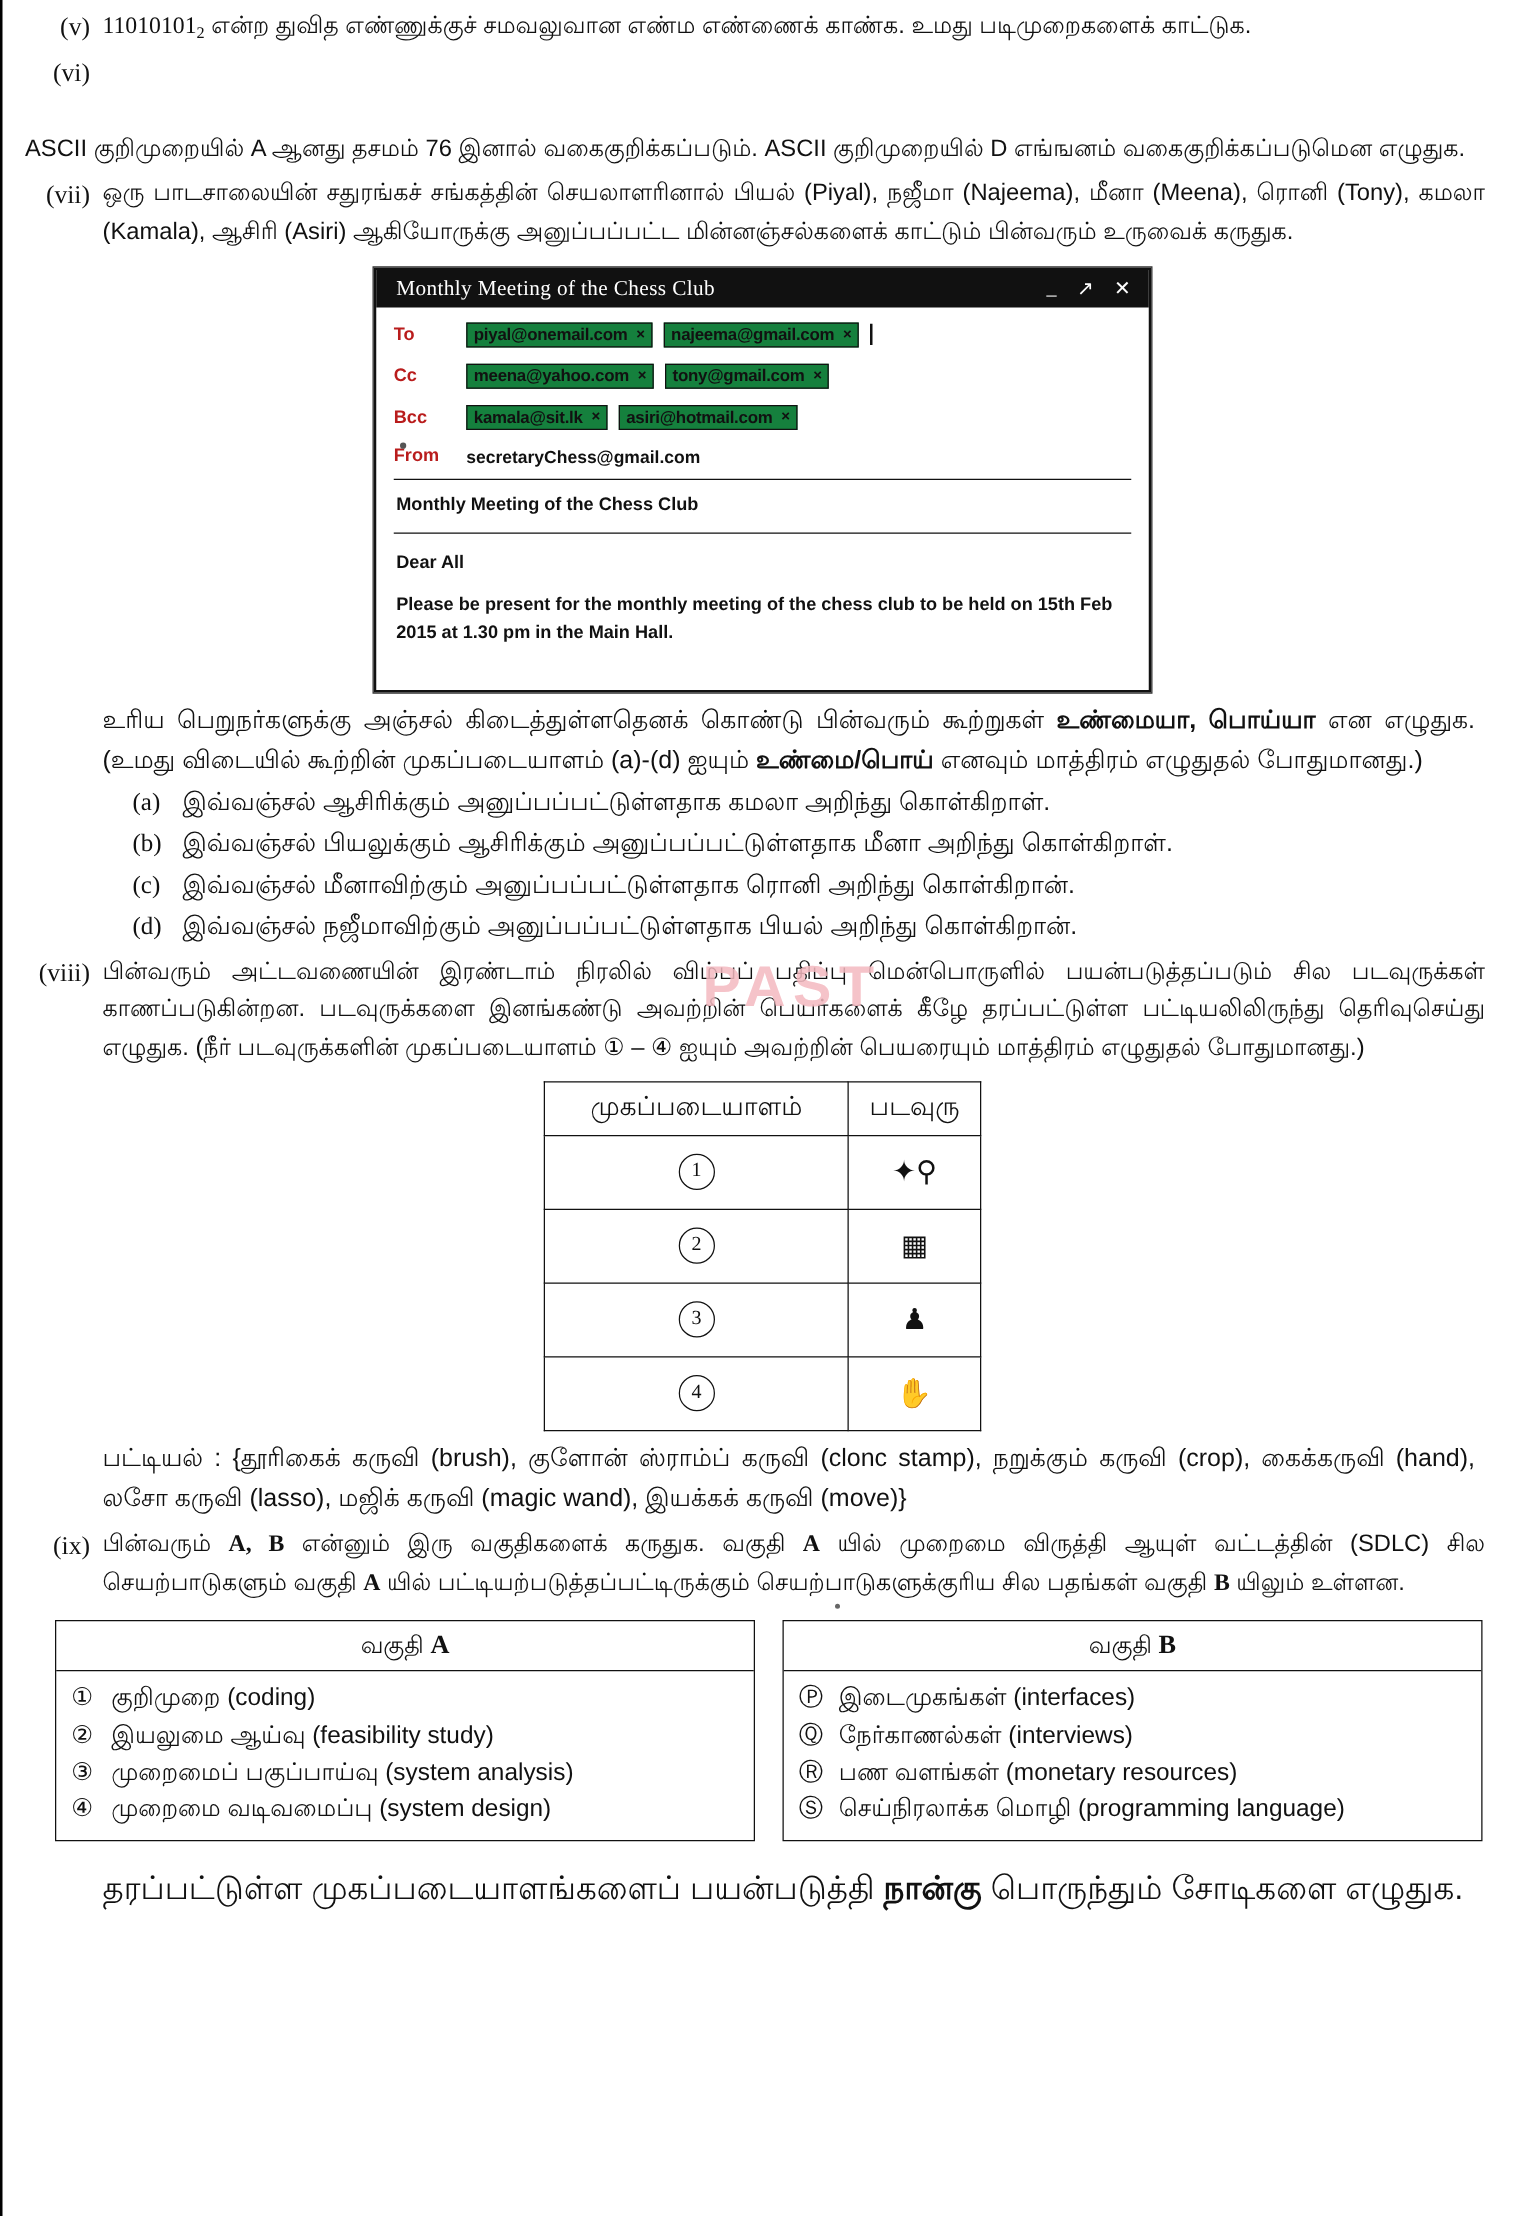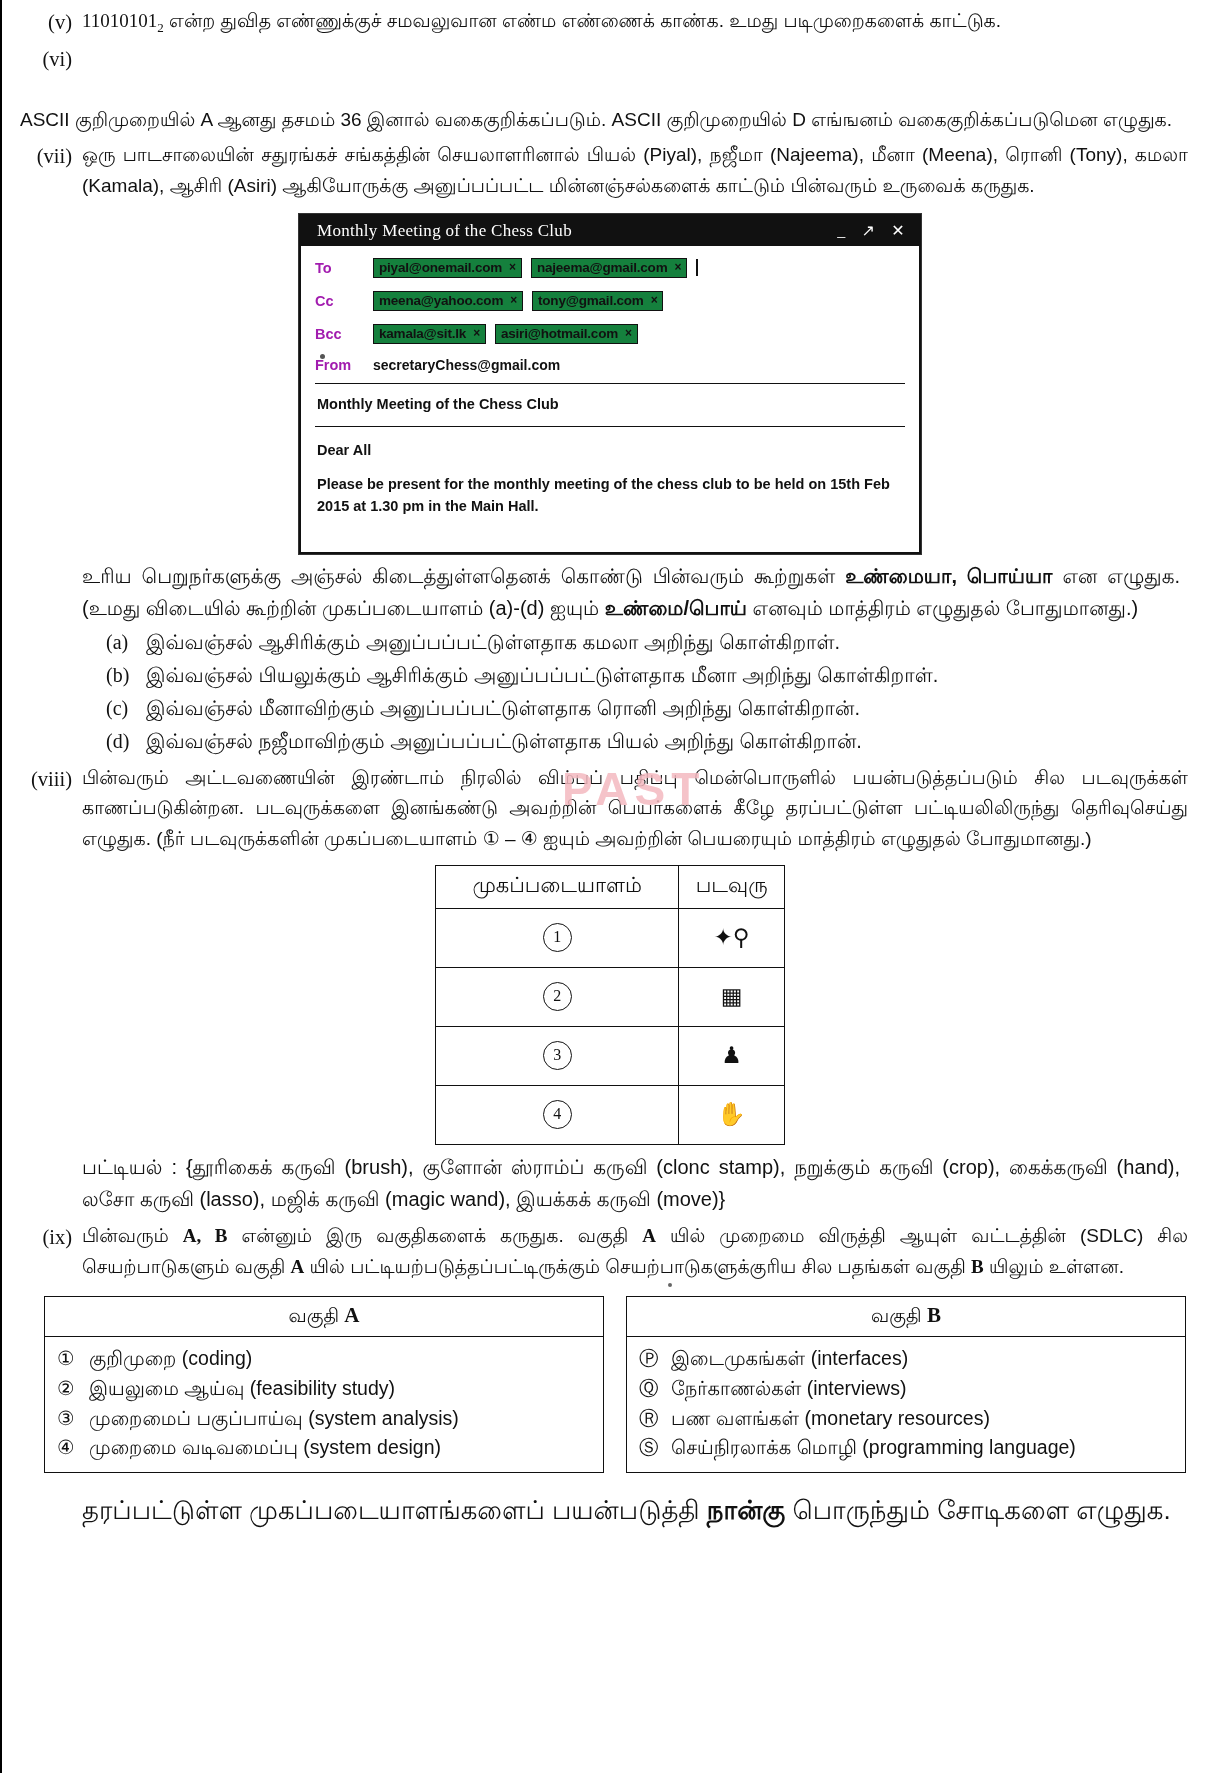--- a/index.html
+++ b/index.html
@@ -98,21 +98,21 @@
     align-items: center;
     margin-bottom: 9px;
     min-height: 24px;
   }
   .flabel {
     width: 58px;
     flex: 0 0 58px;
     font-family: "Liberation Sans", sans-serif;
     font-size: 14.5px;
     font-weight: bold;
-    color: #a21caf;
+    color: #b91c1c;
   }
   .chip {
     display: inline-flex;
     align-items: flex-start;
     border: 1.5px solid #111;
     padding: 1px 5px 2px 5px;
     margin-right: 9px;
     font-family: "Liberation Sans", sans-serif;
     font-size: 13.5px;
     font-weight: bold;
@@ -271,21 +271,21 @@
 
     <div class="qrow" style="margin-top:6px;">
       <div class="qlabel ser">(v)</div>
       <div class="qbody ta">
         <span class="ser">11010101</span><span class="sub ser">2</span><span> என்ற துவித எண்ணுக்குச் சமவலுவான எண்ம எண்ணைக் காண்க. உமது படிமுறைகளைக் காட்டுக.</span>
       </div>
     </div>
 
     <div class="qrow" style="margin-top:4px;flex-direction:column;">
       <div class="qlabel ser">(vi)</div>
-      <div class="qbody ta">ASCII குறிமுறையில் A ஆனது தசமம் 36 இனால் வகைகுறிக்கப்படும். ASCII குறிமுறையில் D எங்ஙனம் வகைகுறிக்கப்படுமென எழுதுக.</div>
+      <div class="qbody ta">ASCII குறிமுறையில் A ஆனது தசமம் 76 இனால் வகைகுறிக்கப்படும். ASCII குறிமுறையில் D எங்ஙனம் வகைகுறிக்கப்படுமென எழுதுக.</div>
     </div>
 
     <div class="qrow" style="margin-top:4px;">
       <div class="qlabel ser">(vii)</div>
       <div class="qbody ta">ஒரு பாடசாலையின் சதுரங்கச் சங்கத்தின் செயலாளரினால் பியல் (Piyal), நஜீமா (Najeema), மீனா (Meena), ரொனி (Tony), கமலா (Kamala), ஆசிரி (Asiri) ஆகியோருக்கு அனுப்பப்பட்ட மின்னஞ்சல்களைக் காட்டும் பின்வரும் உருவைக் கருதுக.</div>
     </div>
 
     <div class="mailwrap">
       <div class="mailwin">
         <div class="mailtitle">

